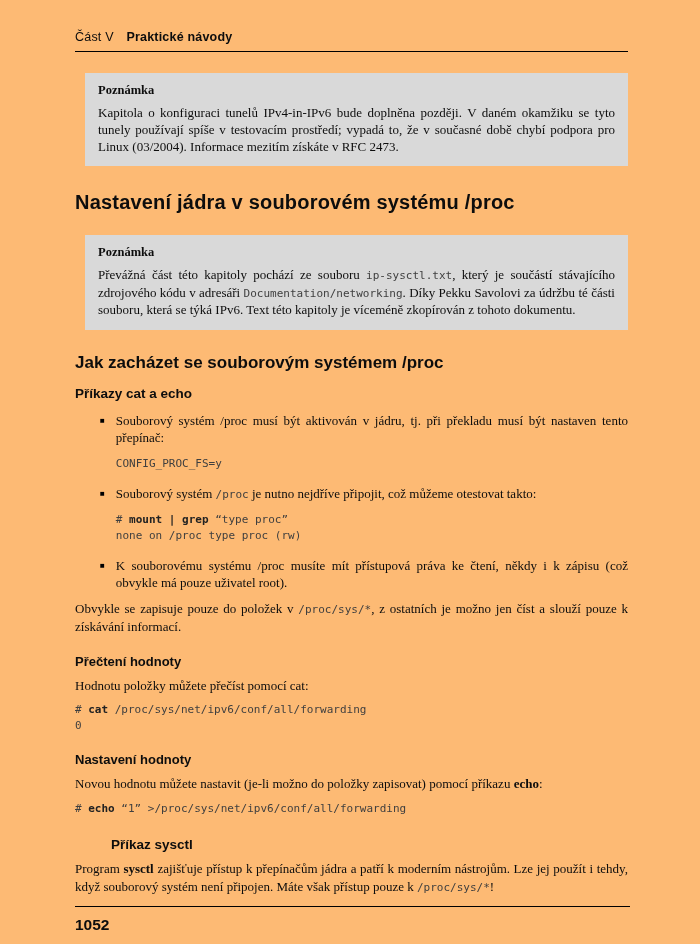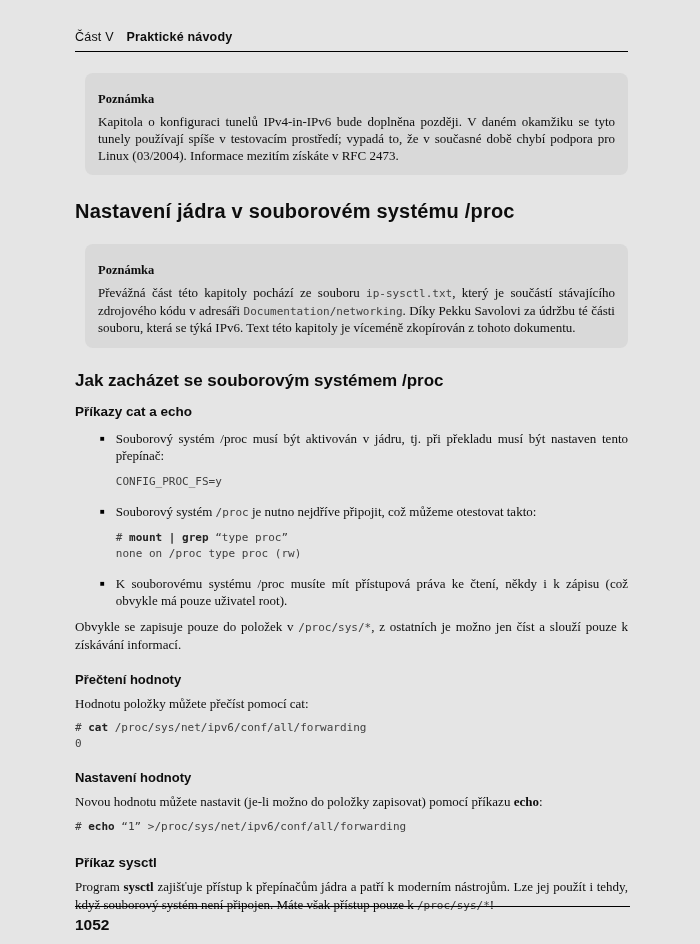--- a/index.html
+++ b/index.html
@@ -3,32 +3,32 @@
 <meta charset="utf-8">
 <style>
   * { margin:0; padding:0; box-sizing:border-box; }
   html,body { background:#ffffff; }
   body {
     width:700px; height:944px;
     font-family:"Liberation Serif", serif;
     color:#0d0d0d;
     -webkit-font-smoothing:antialiased;
   }
-  .page { position:relative; width:700px; height:944px; overflow:hidden; background:#e5e5e5; }
+  .page { position:relative; width:700px; height:944px; overflow:hidden; background:#fdba74; }
   .content { padding:30px 72px 0 75px; }
 
   
   .running-head { font-family:"Liberation Sans", sans-serif; font-size:12.5px; letter-spacing:.2px; }
   .running-head .part { font-weight:normal; margin-right:9px; }
   .running-head .rh-title { font-weight:bold; }
   .head-rule { border:none; border-top:1.6px solid #000; margin-top:7px; }
 
   
-  .note { background:#d9d9d9; margin:21px 0 0 10px; padding:18px 13px 11px 13px;
-          font-size:13px; line-height:1.33;border-radius:8px; }
+  .note { background:#d9d9d9; margin:21px 0 0 10px; padding:9px 13px 11px 13px;
+          font-size:13px; line-height:1.33; }
   .note-title { font-weight:bold; font-size:12.5px; margin-bottom:5px; }
   .note-body { text-align:justify; }
 
   
   h1.chapter { font-family:"Liberation Sans", sans-serif; font-weight:bold; font-size:20px;
                margin-top:25px; letter-spacing:.2px; }
   h2.section { font-family:"Liberation Sans", sans-serif; font-weight:bold; font-size:17px; margin-top:23px; }
   h3.sub     { font-family:"Liberation Sans", sans-serif; font-weight:bold; font-size:13.5px; margin-top:13px; }
   .subhead-italic { font-family:"Liberation Sans", sans-serif; font-weight:bold;
                     font-size:13px; margin-top:18px; }
@@ -122,21 +122,21 @@
       <span class="codeline"><span># </span><b>cat</b><span> /proc/sys/net/ipv6/conf/all/forwarding</span></span>
       <span class="codeline">0</span>
     </div>
 
     <div class="subhead-italic">Nastavení hodnoty</div>
     <p class="body"><span>Novou hodnotu můžete nastavit (je-li možno do položky zapisovat) pomocí příkazu </span><b class="inline-bold">echo</b><span>:</span></p>
     <div class="codeblock">
       <span class="codeline"><span># </span><b>echo</b><span> “1” &gt;/proc/sys/net/ipv6/conf/all/forwarding</span></span>
     </div>
 
-    <h3 class="sub" style="margin-top:20px;">Příkaz sysctl</h3>
+    <h3 class="sub" style="margin-top:20px;margin-left:36px;">Příkaz sysctl</h3>
 
     <p class="body"><span>Program </span><b class="inline-bold">sysctl</b><span> zajišťuje přístup k přepínačům jádra a patří k moderním nástrojům. Lze jej použít i tehdy, když souborový systém není připojen. Máte však přístup pouze k </span><code class="inline-code">/proc/sys/*</code><span>!</span></p>
 
   </div>
 
   <div class="footer">
     <hr class="footer-rule">
     <div class="page-number">1052</div>
   </div>
 </div>

